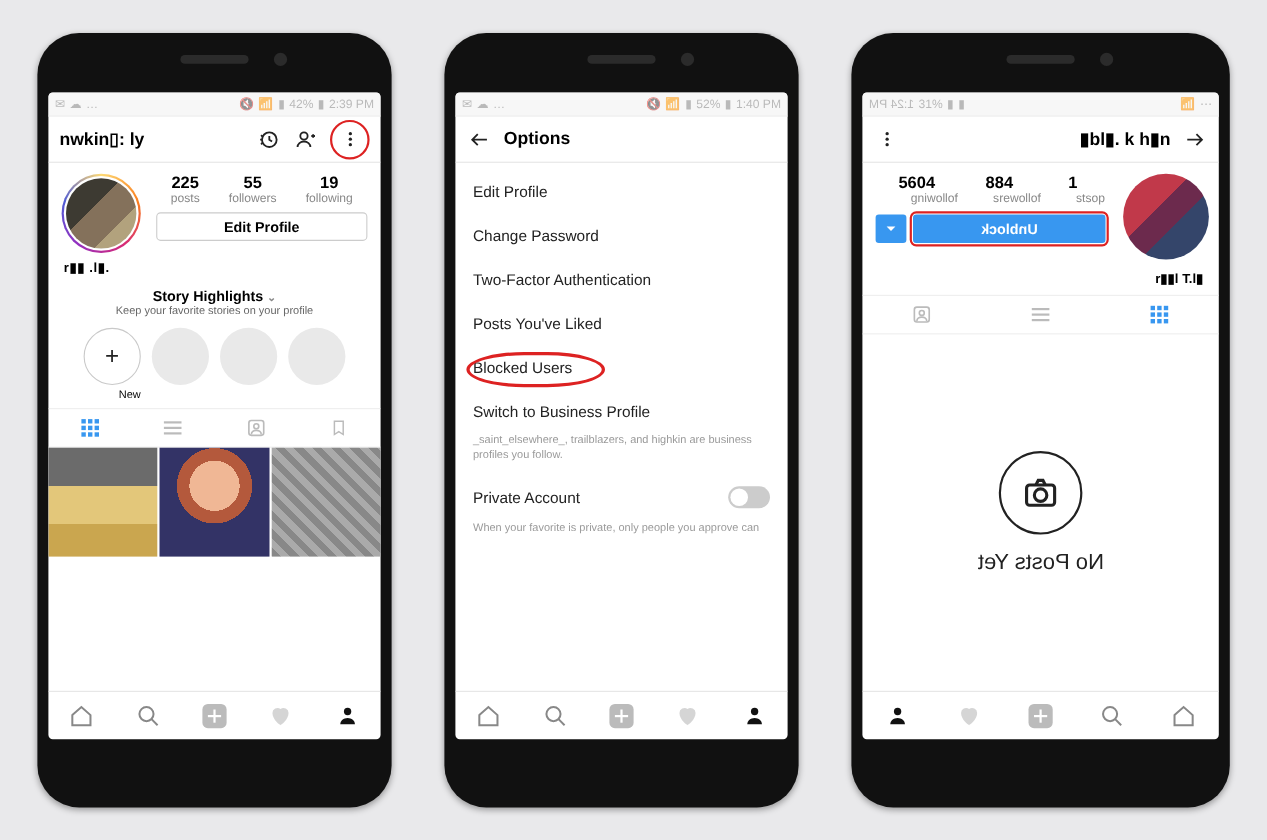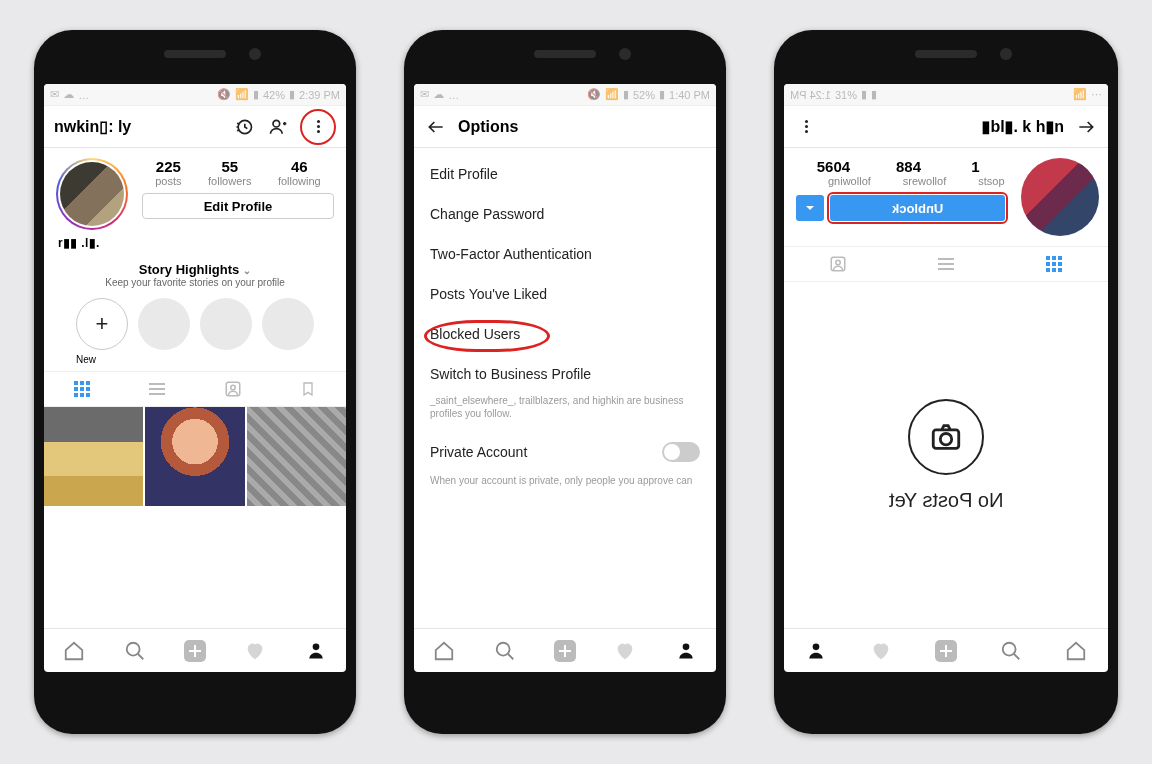--- a/index.html
+++ b/index.html
@@ -97,21 +97,21 @@
   }
 
   .bio { padding:0 14px 6px; font-size:12px; font-weight:700; letter-spacing:.5px; filter:blur(.3px); }
 
   .highlights { text-align:center; padding:6px 10px; }
   .highlights .ht { font-size:13px; font-weight:600; }
   .highlights .hs { font-size:10px; color:#666; }
   .hl-row { display:flex; gap:10px; justify-content:center; margin-top:10px; }
   .hl-circle { width:52px; height:52px; border-radius:50%; background:#e9e9e9; }
   .hl-add { background:#fff; border:1px solid #c9c9c9; display:flex; align-items:center; justify-content:center; font-size:22px; color:#222; }
-  .hl-label { font-size:10px; text-align:left; margin-top:4px; }
+  .hl-label { font-size:10px; text-align:right; margin-top:4px; }
 
   .tabs {
     display:flex; height:36px; border-top:1px solid #eee; border-bottom:1px solid #eee;
   }
   .tabs .tab { flex:1; display:flex; align-items:center; justify-content:center; color:#bbb; }
   .tabs .tab.active { color:#3897f0; }
   .grid-icon { display:grid; grid-template-columns:repeat(3,4px); grid-template-rows:repeat(3,4px); gap:2px; }
   .grid-icon span { background:currentColor; }
   .list-icon { display:flex; flex-direction:column; gap:3px; }
   .list-icon span { width:16px; height:2px; background:currentColor; }
@@ -238,21 +238,21 @@
         <div class="stat-row">
           <div>
             <div class="n">225</div>
             <div class="l">posts</div>
           </div>
           <div>
             <div class="n">55</div>
             <div class="l">followers</div>
           </div>
           <div>
-            <div class="n">46</div>
+            <div class="n">19</div>
             <div class="l">following</div>
           </div>
         </div>
         <div class="editbtn">Edit Profile</div>
       </div>
     </div>
 
     <div class="bio">r▮▮ .l▮.</div>
 
     <div class="highlights">
@@ -378,21 +378,21 @@
       <div class="optitem">Change Password</div>
       <div class="optitem">Two-Factor Authentication</div>
       <div class="optitem">Posts You've Liked</div>
       <div class="optitem red-oval">Blocked Users</div>
       <div class="optitem">Switch to Business Profile</div>
       <div class="optdesc">_saint_elsewhere_, trailblazers, and highkin are business profiles you follow.</div>
       <div class="optitem toggle">
         <span>Private Account</span>
         <span class="switch"></span>
       </div>
-      <div class="optdesc">When your account is private, only people you approve can</div>
+      <div class="optdesc">When your favorite is private, only people you approve can</div>
     </div>
 
     <div class="bnav">
       <div class="b">
           <svg width="22" height="22" viewBox="0 0 24 24" fill="none" stroke="currentColor" stroke-width="2">
             <path d="M3 11l9-8 9 8v10H3z"></path>
           </svg>
         </div>
       <div class="b">
           <svg width="22" height="22" viewBox="0 0 24 24" fill="none" stroke="currentColor" stroke-width="2">
@@ -470,20 +470,21 @@
         <div class="unblock-row">
           <div class="drop"></div>
           <div class="unblock">
             <span style="transform:scaleX(-1)">Unblock</span>
           </div>
         </div>
       </div>
       <div class="p3-avatar"></div>
     </div>
 
+    <div class="p3-bio">r▮▮l T.l▮</div>
 
     <div class="p3-tabs">
       <div class="tab">
         <svg width="18" height="18" viewBox="0 0 24 24" fill="none" stroke="currentColor" stroke-width="2">
             <rect x="3" y="3" width="18" height="18" rx="3"></rect>
             <circle cx="12" cy="10" r="3"></circle>
             <path d="M6 20c0-3 2.7-5 6-5s6 2 6 5"></path>
           </svg>
       </div>
       <div class="tab">

